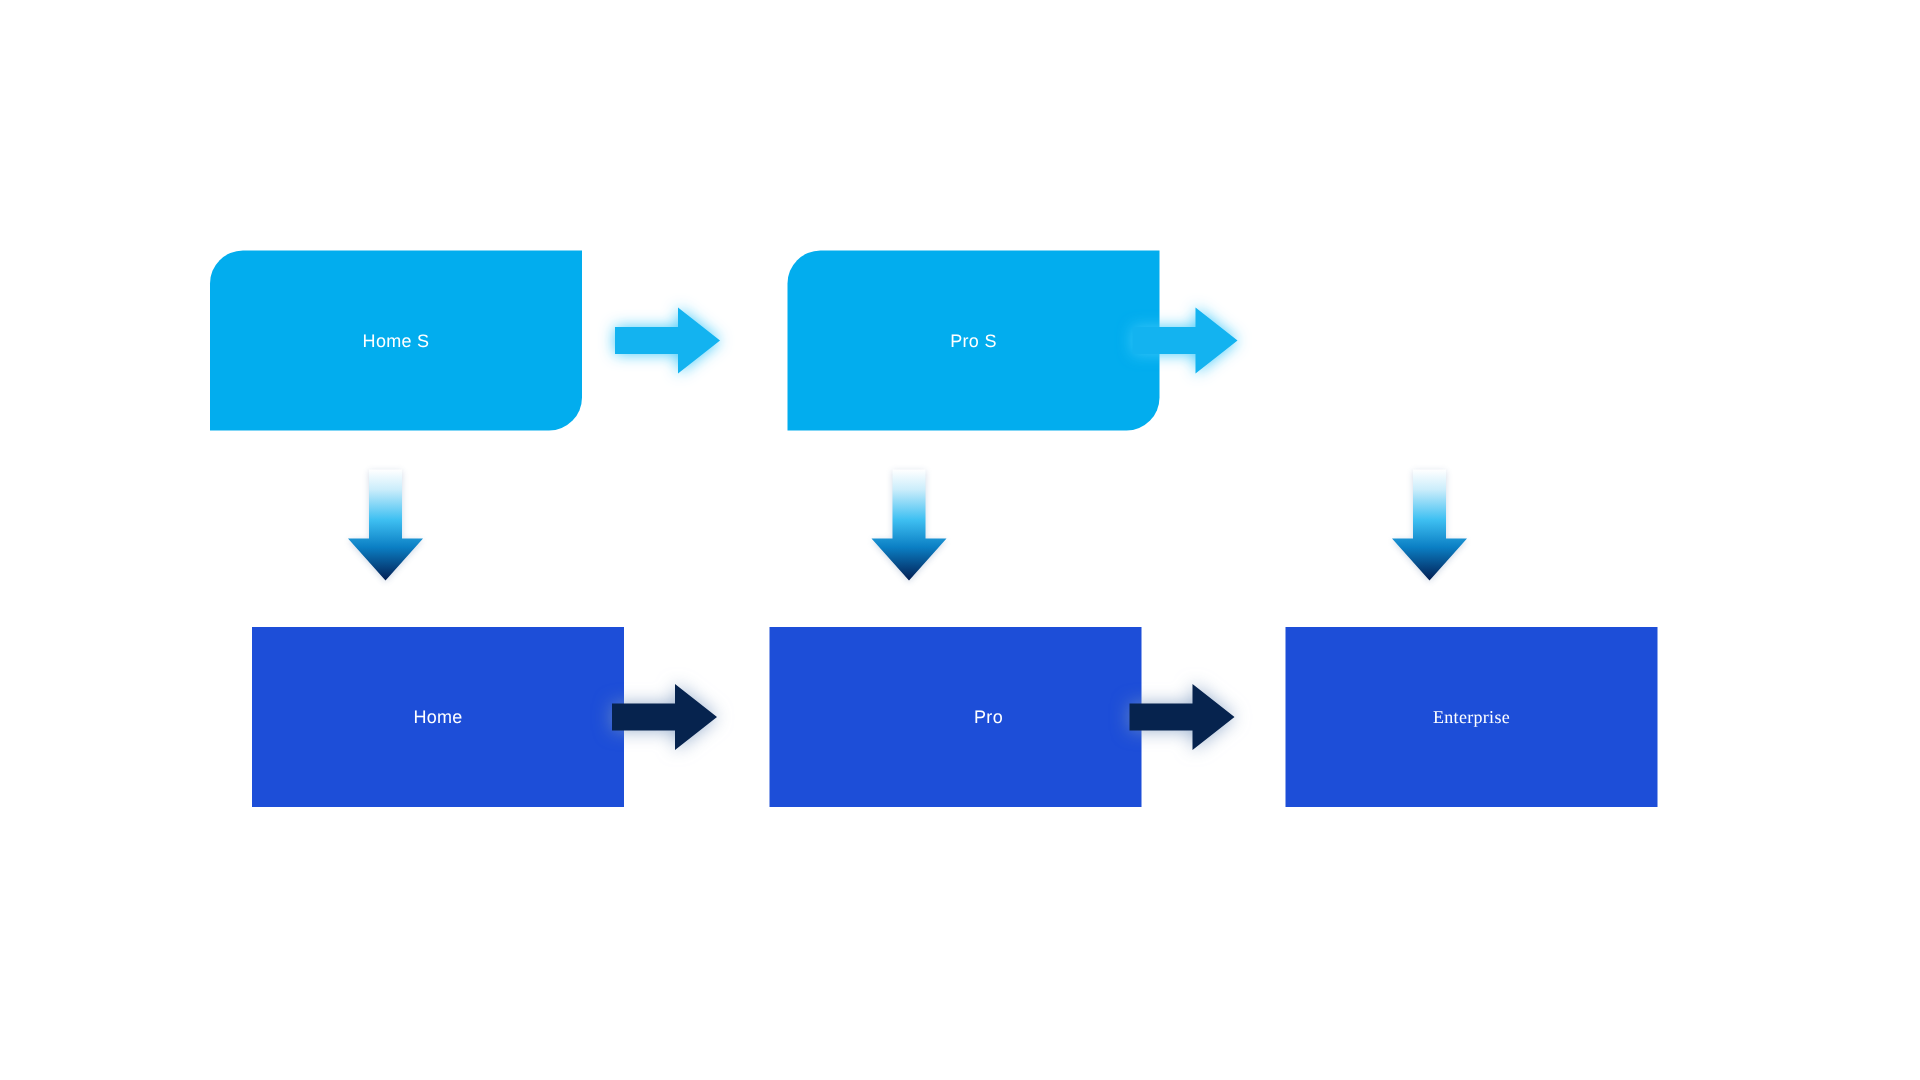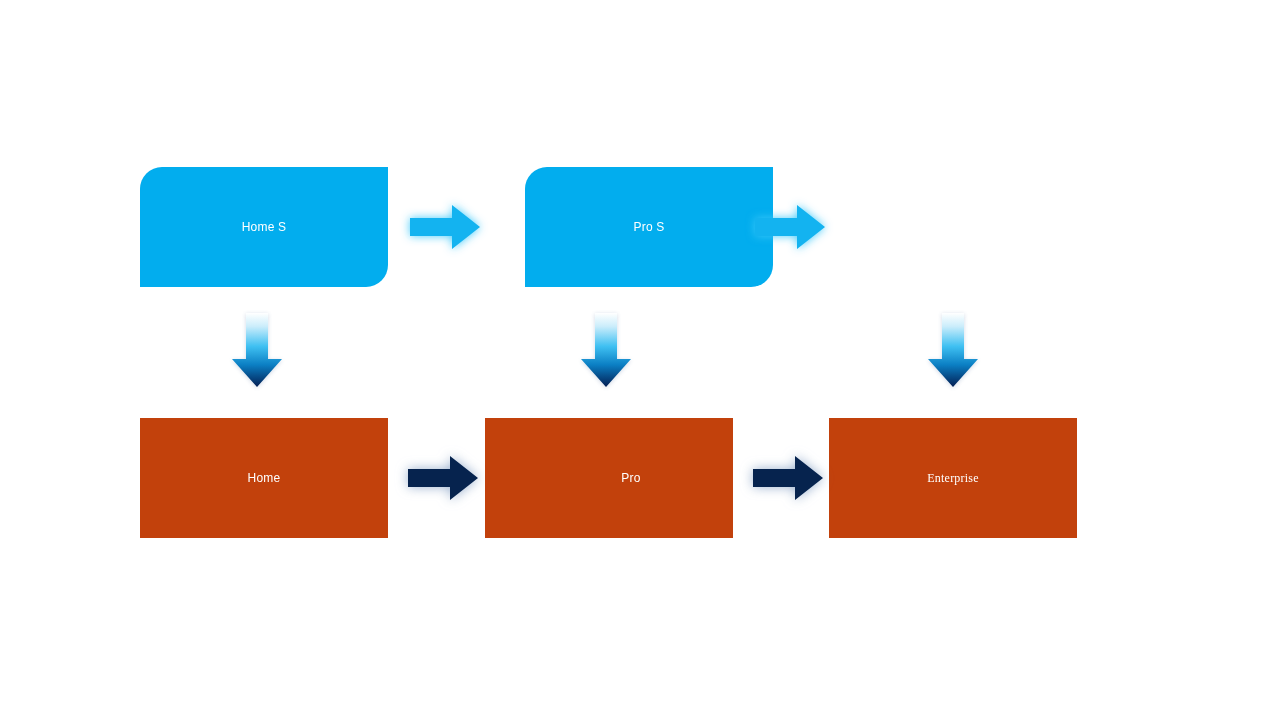--- a/index.html
+++ b/index.html
@@ -38,22 +38,23 @@
     user-select: none;
   }
 
   .node-light {
     background: #02ADEE;
     
     border-radius: 22px 0 22px 0;
   }
 
   .node-dark {
-    background: #c2410c;
+    background: #1d4ed8;
     border-radius: 0;
+    margin-left: 28px;
   }
 
   .node-label {
     display: block;
     padding: 0 10px;
   }
 
   
   .arrow {
     position: absolute;

